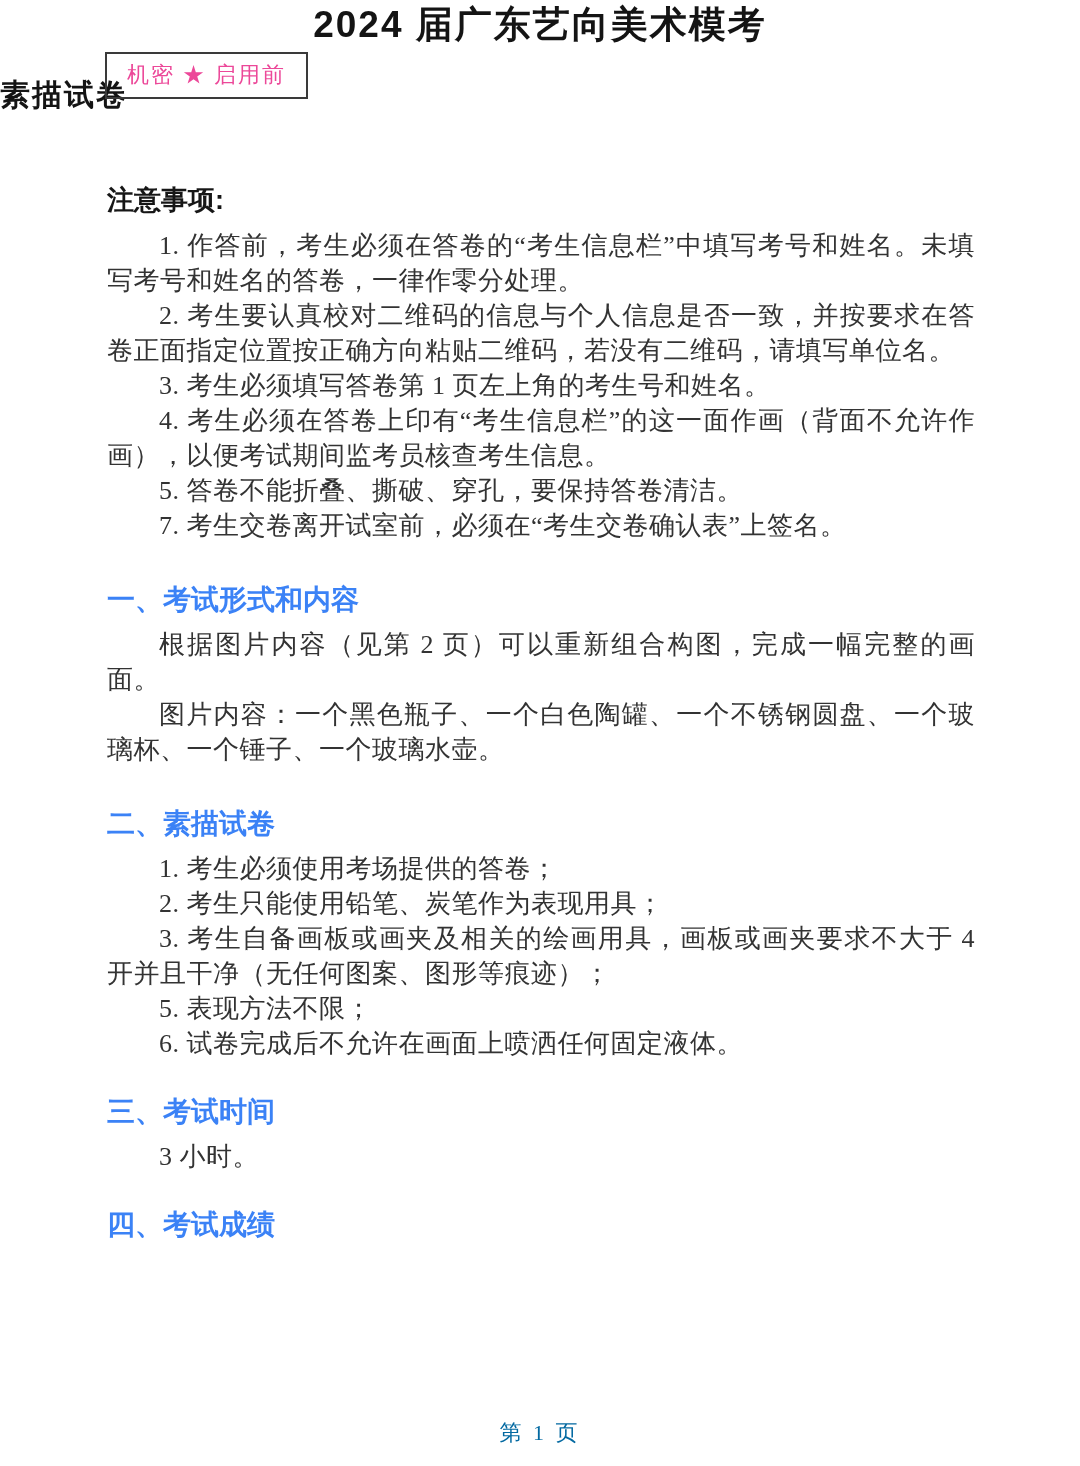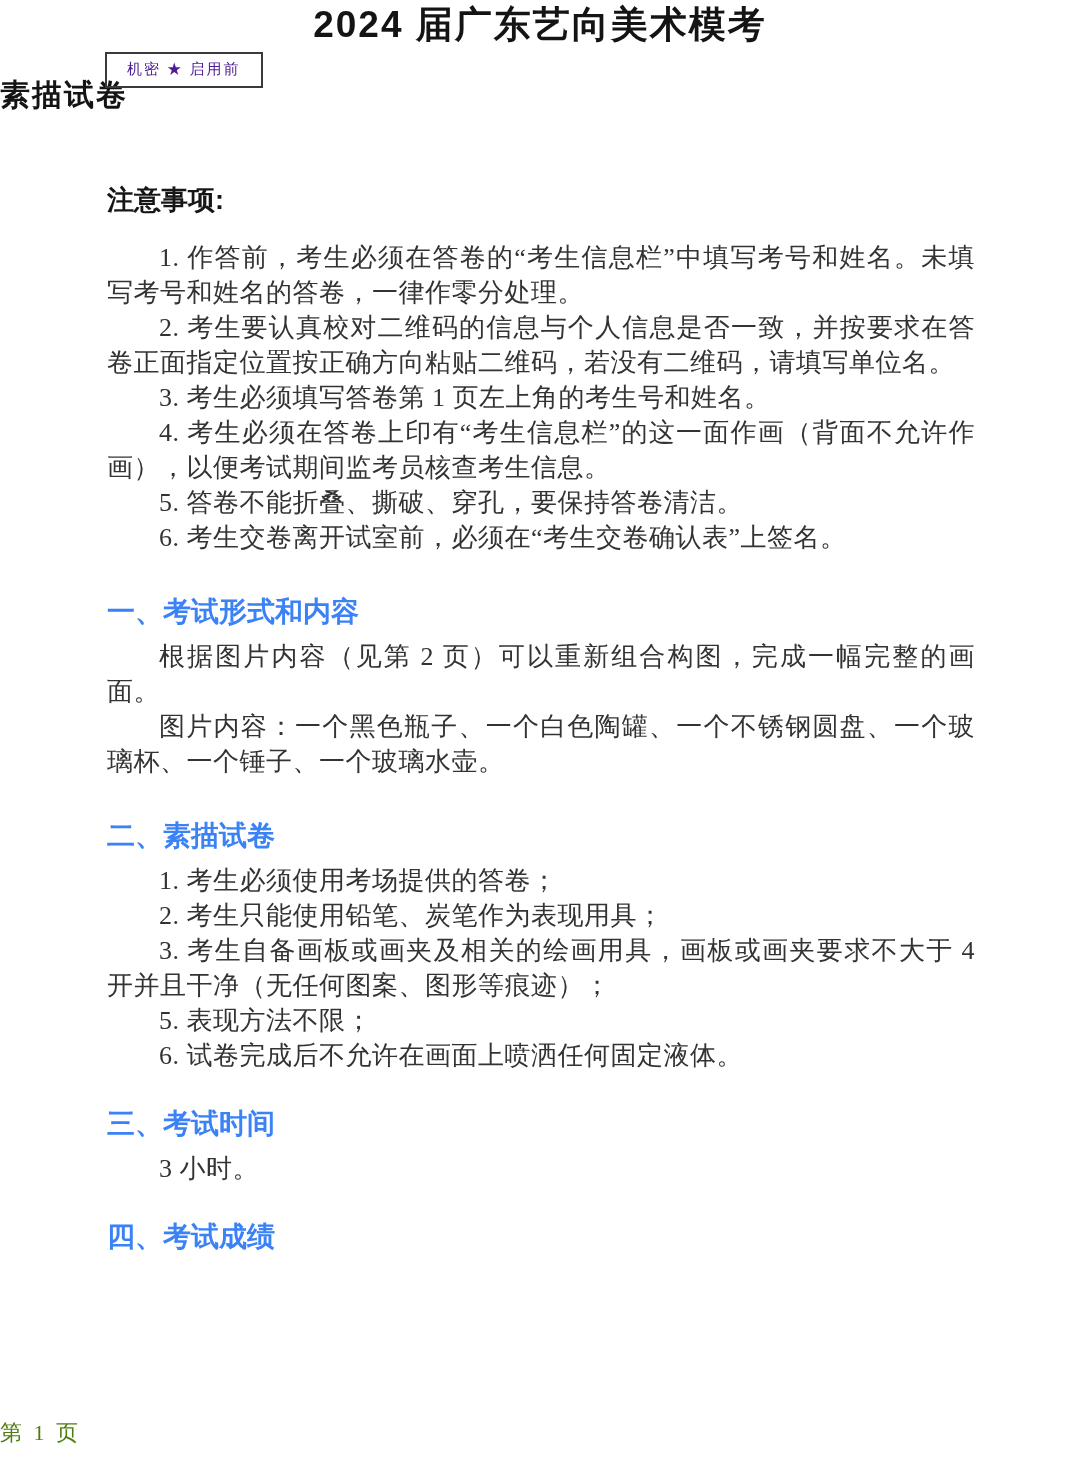--- a/index.html
+++ b/index.html
@@ -15,23 +15,23 @@
     color: #2e2e2e;
     overflow: hidden;
   }
 
   .badge {
     position: absolute;
     left: 105px;
     top: 52px;
     border: 2px solid #3a3a3a;
     padding: 6px 20px 7px 20px;
-    font-size: 15px;
+    font-size: 22px;
     letter-spacing: 2px;
-    color: #4c1d95;
+    color: #ec4899;
     font-family: "Liberation Serif", "DejaVu Serif", serif;
   }
 
   .title {
     text-align: center;
     font-family: "Liberation Sans", "DejaVu Sans", sans-serif;
     font-weight: bold;
     font-size: 37px;
     letter-spacing: 2px;
     color: #141414;
@@ -51,21 +51,21 @@
     margin: 0 105px 0 107px;
   }
 
   .notice { margin-top: 66px; }
 
   .notice-heading {
     font-family: "Liberation Sans", "DejaVu Sans", sans-serif;
     font-weight: bold;
     font-size: 27px;
     color: #161616;
-    margin-bottom: 22px;
+    margin-bottom: 10px;
   }
 
   p.body-par {
     font-size: 26px;
     line-height: 35px;
     text-indent: 2em;
     text-align: justify;
     color: #333333;
     letter-spacing: 0.5px;
   }
@@ -80,23 +80,23 @@
     margin-bottom: 8px;
   }
 
   .section.tight-gap { margin-top: 32px; }
 
   .footer {
     position: absolute;
     left: 0;
     bottom: 18px;
     width: 100%;
-    text-align: left;
+    text-align: center;
     font-size: 22px;
-    color: #4d7c0f;
+    color: #0369a1;
     letter-spacing: 3px;
   }
 </style>
 </head>
 <body>
 
 <div class="page">
 
   <div class="badge">机密 ★ 启用前</div>
 
@@ -105,21 +105,21 @@
 
   <div class="content">
 
     <div class="notice">
       <div class="notice-heading">注意事项:</div>
       <p class="body-par">1. 作答前，考生必须在答卷的“考生信息栏”中填写考号和姓名。未填写考号和姓名的答卷，一律作零分处理。</p>
       <p class="body-par">2. 考生要认真校对二维码的信息与个人信息是否一致，并按要求在答卷正面指定位置按正确方向粘贴二维码，若没有二维码，请填写单位名。</p>
       <p class="body-par">3. 考生必须填写答卷第 1 页左上角的考生号和姓名。</p>
       <p class="body-par">4. 考生必须在答卷上印有“考生信息栏”的这一面作画（背面不允许作画），以便考试期间监考员核查考生信息。</p>
       <p class="body-par">5. 答卷不能折叠、撕破、穿孔，要保持答卷清洁。</p>
-      <p class="body-par">6. 考生交卷离开试室前，必须在“考生交卷确认表”上签名。</p>
+      <p class="body-par">7. 考生交卷离开试室前，必须在“考生交卷确认表”上签名。</p>
     </div>
 
     <div class="section">
       <div class="section-heading">一、考试形式和内容</div>
       <p class="body-par">根据图片内容（见第 2 页）可以重新组合构图，完成一幅完整的画面。</p>
       <p class="body-par">图片内容：一个黑色瓶子、一个白色陶罐、一个不锈钢圆盘、一个玻璃杯、一个锤子、一个玻璃水壶。</p>
     </div>
 
     <div class="section">
       <div class="section-heading">二、素描试卷</div>

